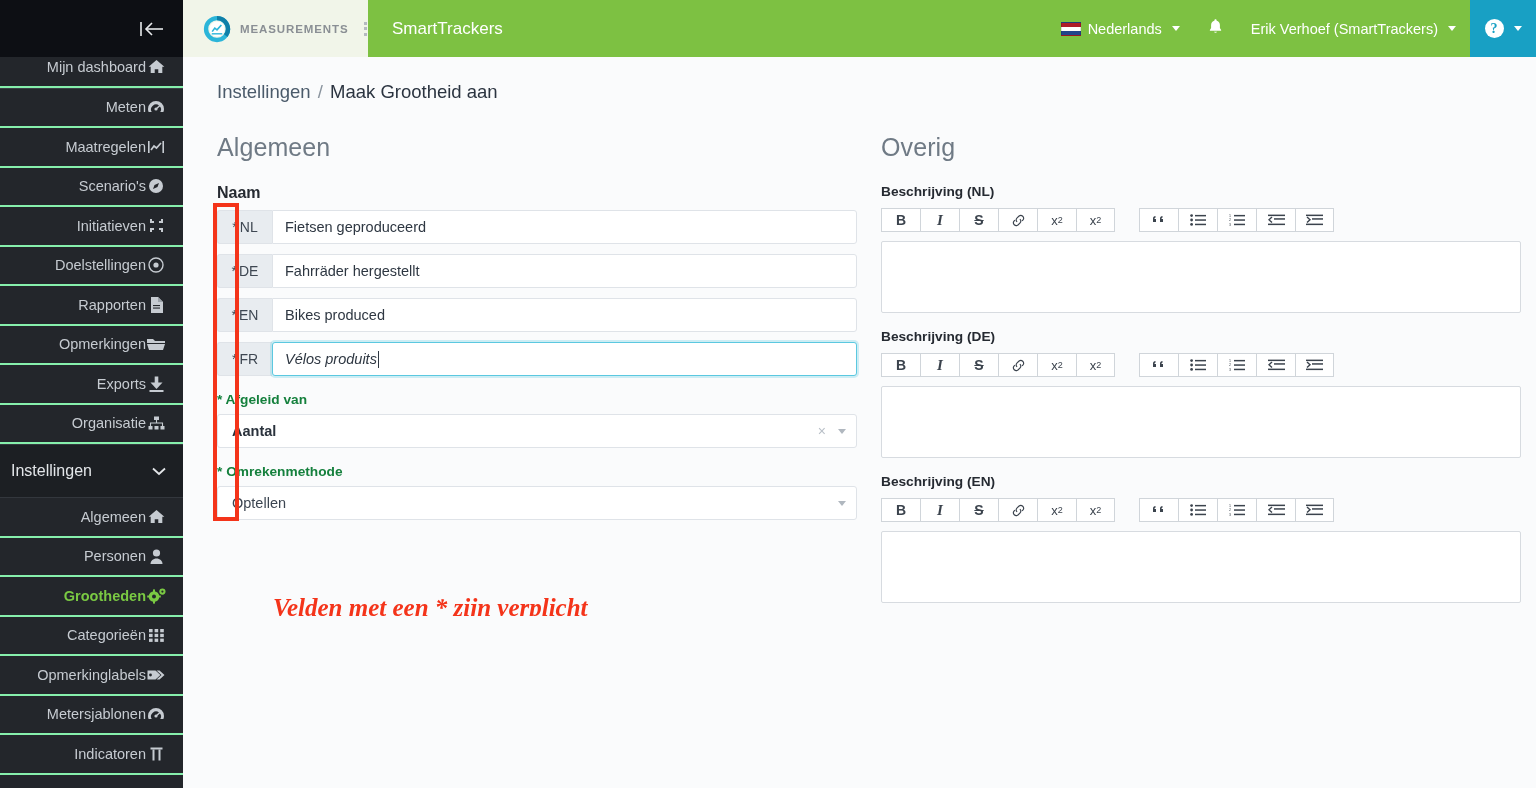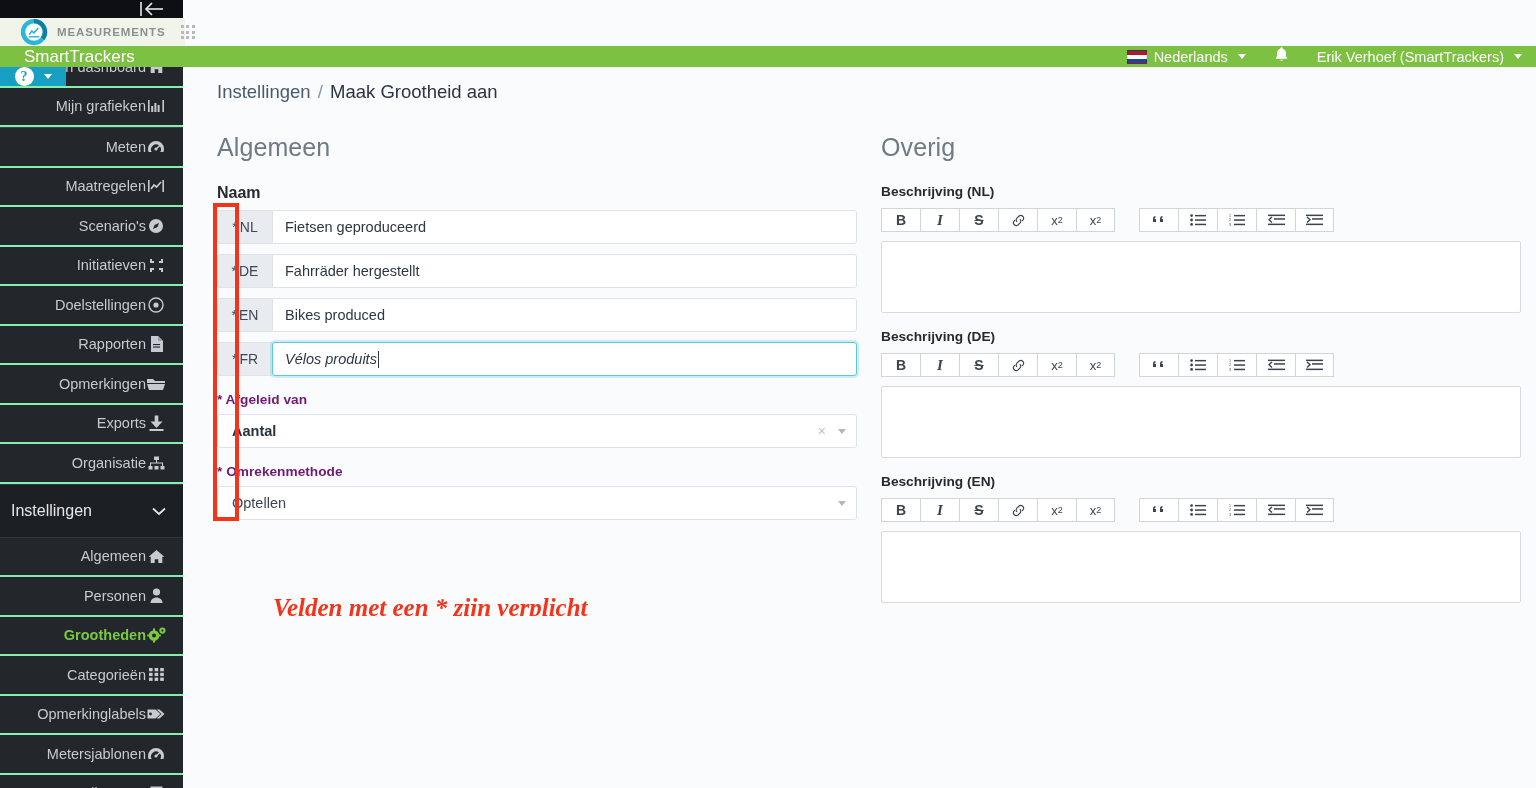--- a/index.html
+++ b/index.html
@@ -6,22 +6,22 @@
   html, body {
     margin: 0; padding: 0;
     width: 1536px; height: 788px;
     overflow: hidden;
     font-family: "Liberation Sans", sans-serif;
     background: #fafbfc;
   }
 
   
   .topbar {
-    position: absolute; top: 0; left: 0; width: 1536px; height: 40px;
-    display: flex; align-items: stretch; z-index: 20; flex-direction: column;
+    position: absolute; top: 0; left: 0; width: 1536px; height: 57px;
+    display: flex; align-items: stretch; z-index: 20;
   }
   .tb-collapse {
     width: 183px; background: #0d0f14;
     display: flex; align-items: center; justify-content: flex-end;
     padding-right: 18px;
     color: #e8eaed;
   }
   .collapse-icon { display: flex; align-items: center; }
   .tb-logo {
     width: 185px; background: #f1f5e9;
@@ -146,21 +146,21 @@
   }
   .ig.focused .ig-input {
     border-color: #5bc8e0; box-shadow: 0 0 0 2px rgba(91,200,224,0.28);
     border-radius: 3px; position: relative; z-index: 2; font-style: italic;
   }
   .caret-bar {
     display: inline-block; width: 1px; height: 17px;
     background: #2e3742; margin-left: 1px;
   }
 
-  .lbl-req { font-size: 13.7px; font-weight: bold; color: #701a75;
+  .lbl-req { font-size: 13.7px; font-weight: bold; color: #15803d;
     margin: 16px 0 7px 0; display: block; }
 
   .select-box {
     height: 34px; border: 1px solid #dfe3e8; border-radius: 3px;
     background: #fff; display: flex; align-items: center;
     padding: 0 10px 0 14px; font-size: 14.5px; color: #3c4551;
     margin-bottom: 4px;
   }
   .select-box .sel-val { flex: 1; }
   .select-box .sel-clear { color: #b8bfc7; font-size: 14px; margin-right: 12px; }
@@ -286,32 +286,20 @@
 
   <div class="sb-item">
     <span class="sb-label">Mijn dashboard</span>
     <span class="sb-ico">
       <svg width="17" height="15" viewBox="0 0 18 16">
           <path d="M9 1 0.6 8.2h2.2V15h4.3v-4.2h3.8V15h4.3V8.2h2.2z" fill="#c6cbd1"></path>
         </svg>
     </span>
   </div>
 
-  <div class="sb-item">
-    <span class="sb-label">Mijn grafieken</span>
-    <span class="sb-ico">
-      <svg width="16" height="14" viewBox="0 0 16 14">
-        <rect x="0" y="1" width="1.6" height="12" fill="#c6cbd1"></rect>
-        <rect x="14.4" y="1" width="1.6" height="12" fill="#c6cbd1"></rect>
-        <rect x="3.2" y="7" width="2" height="6" fill="#c6cbd1"></rect>
-        <rect x="6.4" y="4" width="2" height="9" fill="#c6cbd1"></rect>
-        <rect x="9.6" y="6" width="2" height="7" fill="#c6cbd1"></rect>
-      </svg>
-    </span>
-  </div>
 
   <div class="sb-sep"></div>
 
   <div class="sb-item">
     <span class="sb-label">Meten</span>
     <span class="sb-ico">
       <svg width="18" height="14" viewBox="0 0 18 14">
         <path d="M9 1a8 8 0 0 0-8 8 8 8 0 0 0 .6 3h3.1a5 5 0 1 1 8.6 0h3.1a8 8 0 0 0 .6-3 8 8 0 0 0-8-8z" fill="#c6cbd1"></path>
         <circle cx="9" cy="9" r="1.6" fill="#c6cbd1"></circle>
         <line x1="9" y1="9" x2="13" y2="5.5" stroke="#c6cbd1" stroke-width="1.4"></line>

